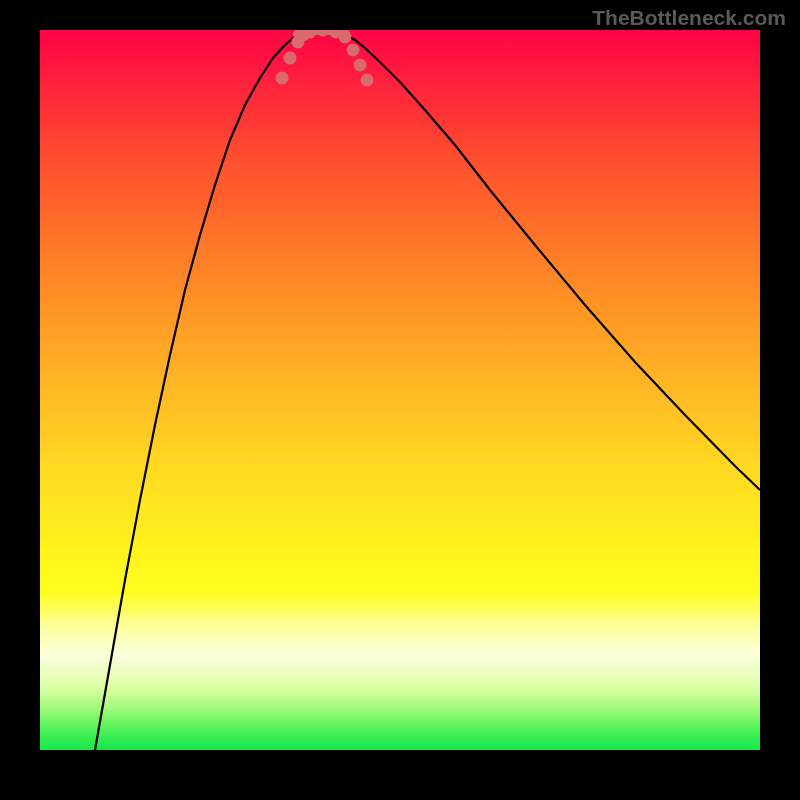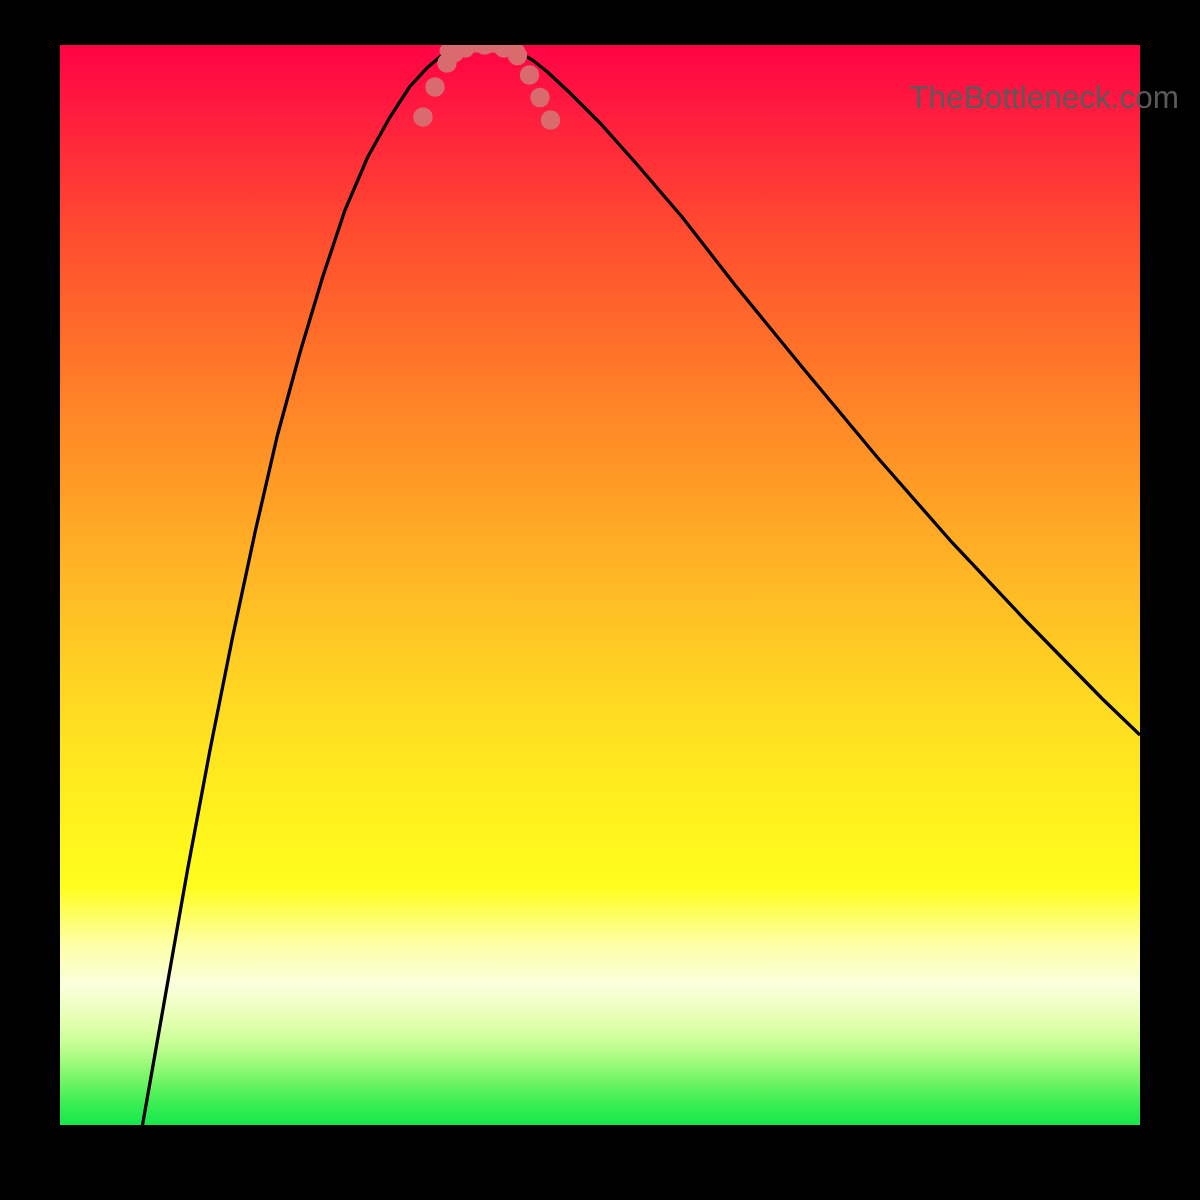--- a/index.html
+++ b/index.html
@@ -9,23 +9,22 @@
     background: #000;
     position: relative;
     font-family: Arial, sans-serif;
   }
   .watermark {
     position: absolute;
     top: 6px;
     right: 14px;
     color: #5a5a5a;
     font-size: 21px;
-    font-weight: 400;
+    font-weight: 700;
     z-index: 10;
-    margin-top: 48px;
   }
   .plot-area {
     position: absolute;
     left: 40px;
     top: 30px;
     width: 720px;
     height: 720px;
     background: linear-gradient(to bottom,
       #ff0344 0%,
       #ff1b3f 6%,

